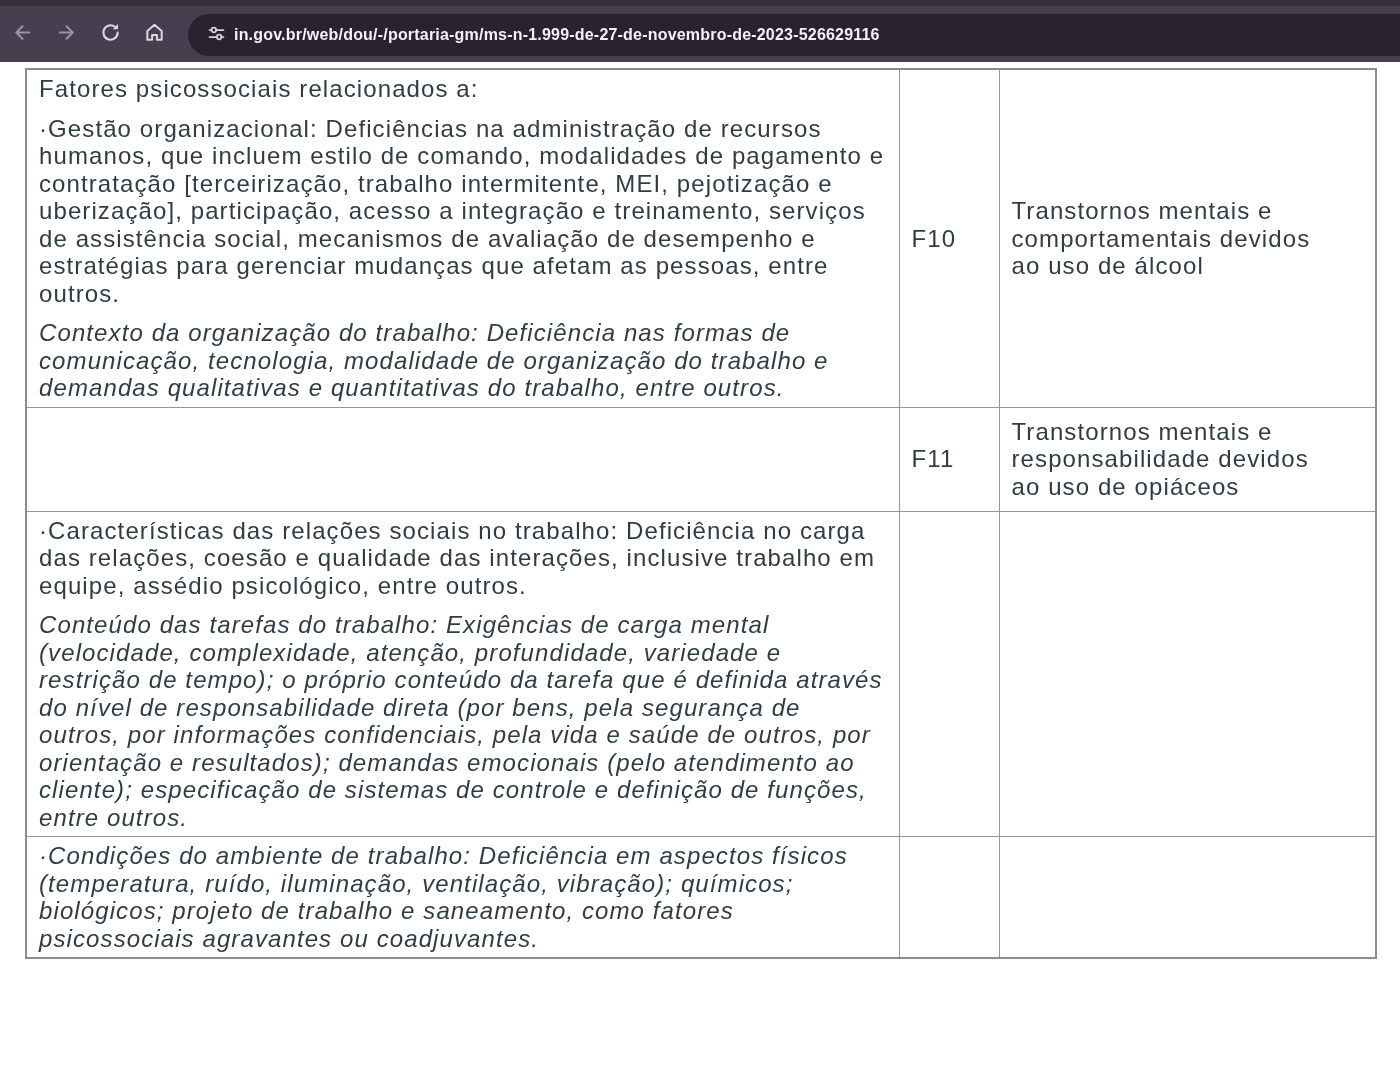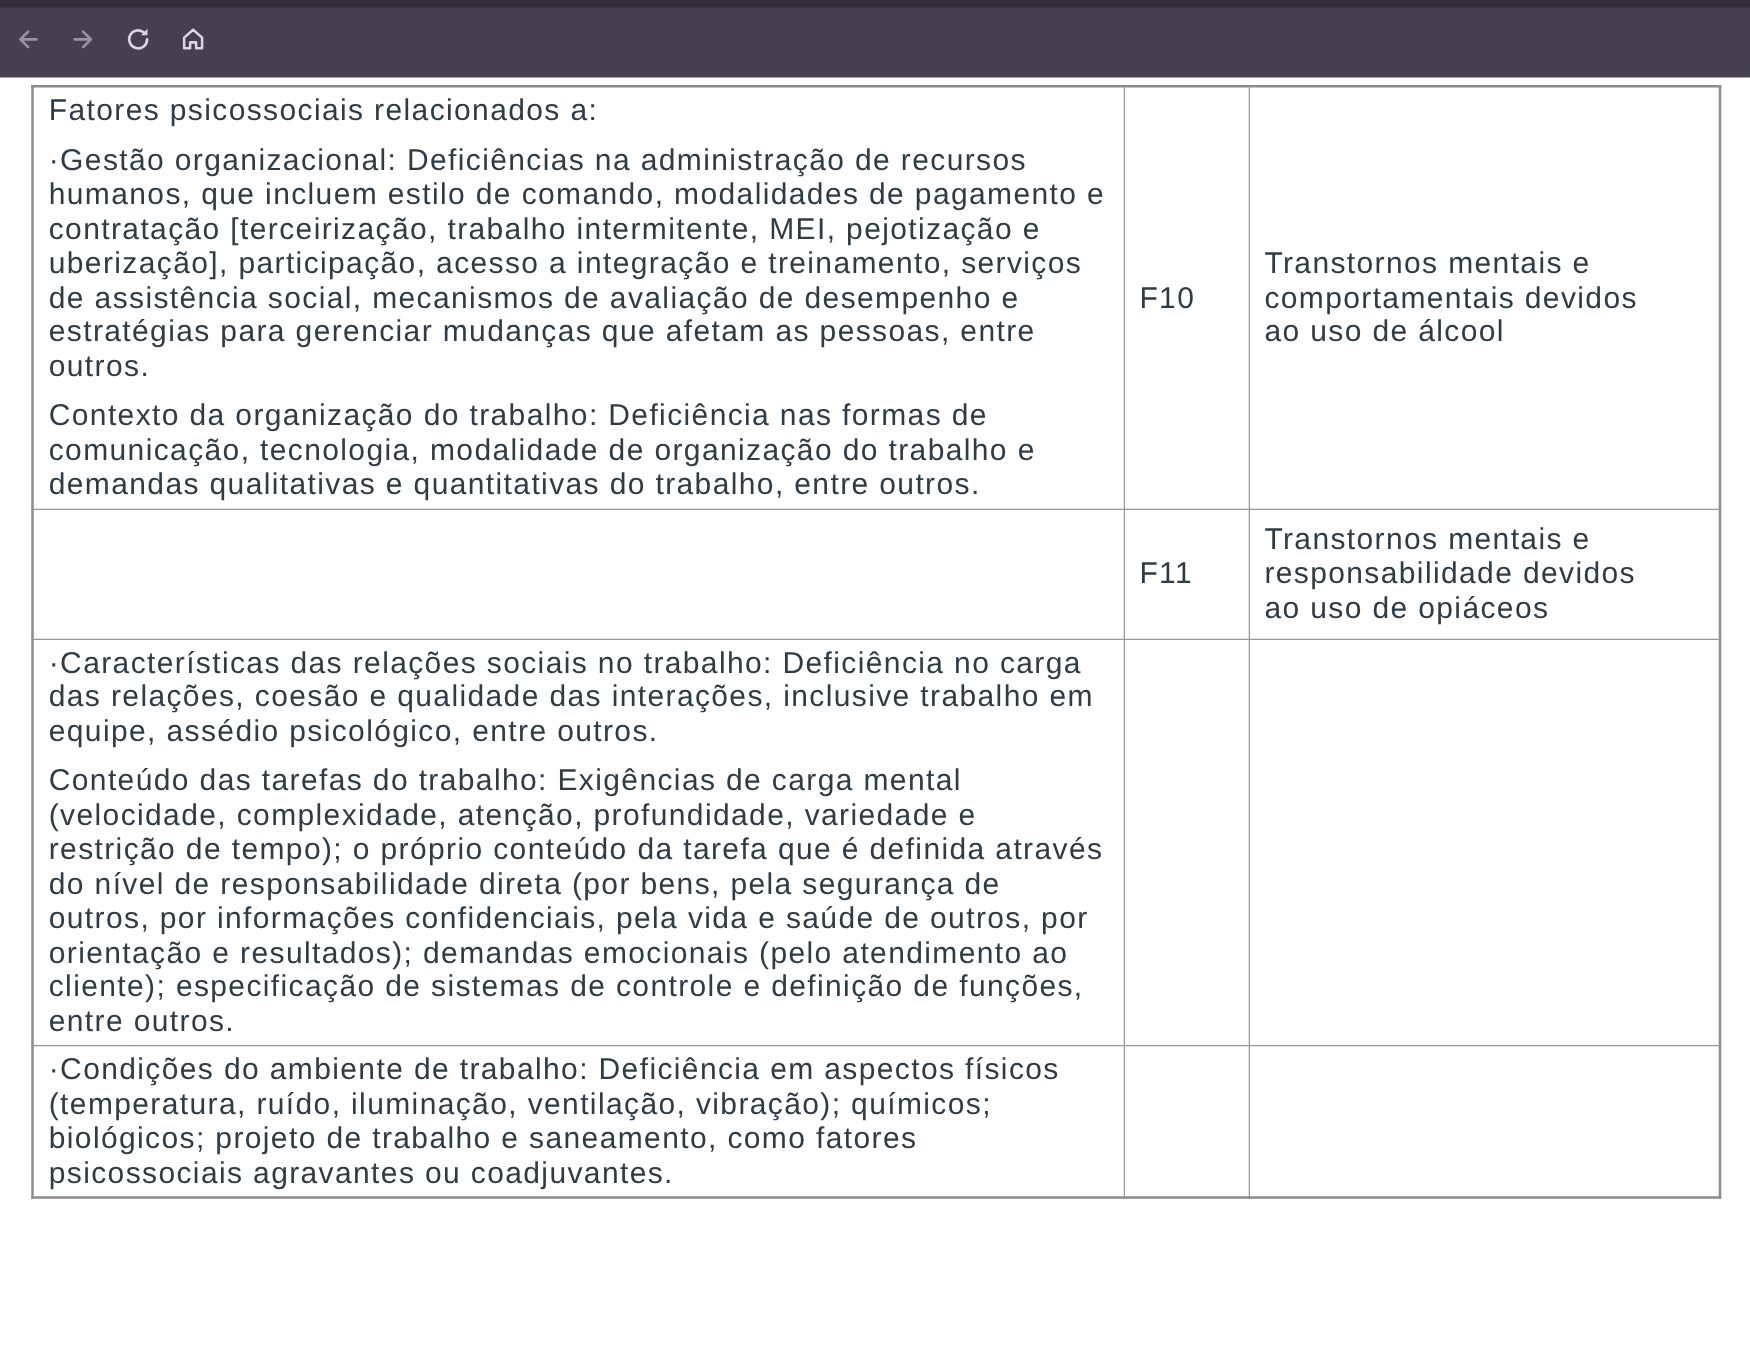--- a/index.html
+++ b/index.html
@@ -89,21 +89,21 @@
   }
   tr.header-row { height: 74px; }
   tr.header-row th { vertical-align: middle; padding: 4px 8px 4px 9px; }
   tr.header-row th.h-disease { padding-right: 40px; }
 
   td.agent {
     vertical-align: top;
     padding: 5px 10px 5px 9px;
   }
   td.agent p { margin: 0 0 12px 0; }
-  td.agent p:last-child { margin-bottom: 0; }
+  td.agent p:last-child { margin-bottom: 0; font-style: italic; }
   td.cid {
     vertical-align: middle;
     padding: 4px 6px 4px 9px;
   }
   td.disease {
     vertical-align: middle;
     padding: 4px 40px 4px 12px;
     margin-left: 28px;
   }
   tr.row-f10   { height: 325px; }
@@ -142,20 +142,33 @@
     </div>
     <div class="nav-btn">
       <span>
         <svg viewBox="0 0 24 24" fill="none" stroke="#dad6e2" stroke-width="2.1" stroke-linejoin="round" width="23" height="23">
           <path d="M4.5 10.5 L12 4 L19.5 10.5 V19.5 H14.5 V14.5 H9.5 V19.5 H4.5 Z"></path>
         </svg>
       </span>
     </div>
   </div>
 
+  <div class="url-pill">
+    <div class="site-settings">
+      <span>
+        <svg viewBox="0 0 24 24" fill="none" stroke="#d5d1dd" stroke-width="2" stroke-linecap="round" width="21" height="21">
+          <line x1="4" y1="8" x2="20" y2="8"></line>
+          <circle cx="9" cy="8" r="2.6" fill="#29222f"></circle>
+          <line x1="4" y1="16" x2="20" y2="16"></line>
+          <circle cx="15" cy="16" r="2.6" fill="#29222f"></circle>
+        </svg>
+      </span>
+    </div>
+    <div class="url-text">in.gov.br/web/dou/-/portaria-gm/ms-n-1.999-de-27-de-novembro-de-2023-526629116</div>
+  </div>
 </div>
 
 <div class="page">
   <table class="lista">
     <colgroup>
       <col class="c-agent">
         <col class="c-cid">
         <col class="c-disease">
     </colgroup>
     <tbody>

